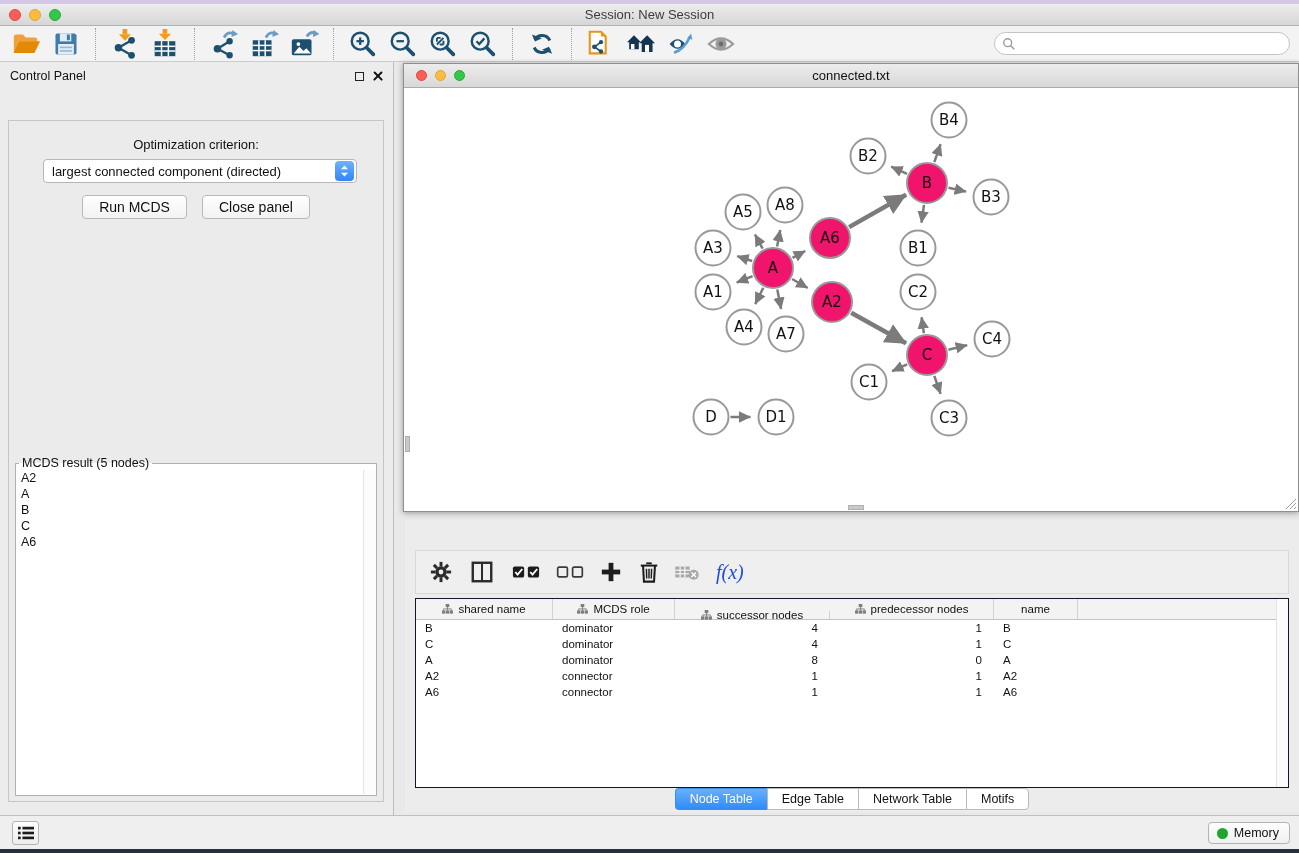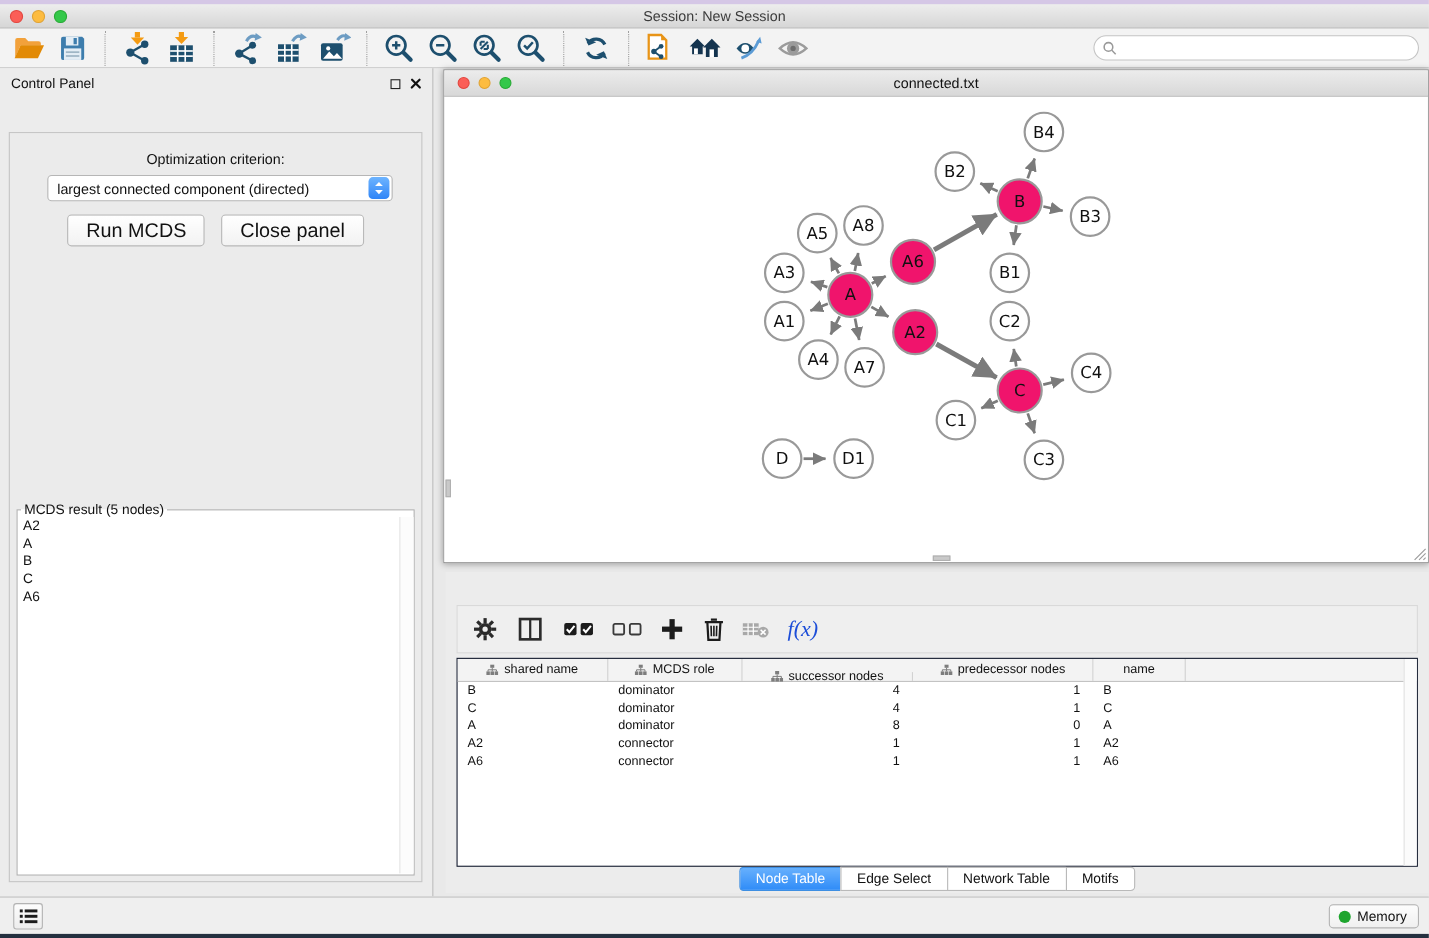--- a/index.html
+++ b/index.html
@@ -43,21 +43,21 @@
   .ctab:last-child { border-radius:0 4px 4px 0; border-right:1px solid #b9b9b9; }
   .ctab.active { background:linear-gradient(#6ab2fd,#2f8cf8); color:#fff; border-color:#3d8ee2; }
 
   .cp-content { position:absolute; left:8px; right:9px; top:58px; bottom:13px; background:#ebebeb; border:1px solid #c6c6c6; }
   .opt-label { text-align:center; font-size:13px; color:#111; margin-top:16px; }
   .combo { position:absolute; left:34px; top:38px; width:314px; height:24px; background:#fff; border:1px solid #b6b6b6; border-radius:4px; display:flex; align-items:center; }
   .combo .combo-text { flex:1; font-size:13px; padding-left:8px; color:#111; white-space:nowrap; overflow:hidden; }
   .combo .stepper { width:19px; height:20px; margin-right:2px; border-radius:4px; background:linear-gradient(#6db4ff,#3085f7); display:flex; flex-direction:column; align-items:center; justify-content:center; }
   .stepper svg { display:block; }
   .btn-row { position:absolute; left:0; right:0; top:74px; display:flex; justify-content:center; gap:15px; }
-  .push-btn { font-size:18px; color:#111; background:linear-gradient(#ffffff,#f2f2f2); border:1px solid #b9b9b9; border-radius:4px; padding:3px 16px; }
+  .push-btn { font-size:14px; color:#111; background:linear-gradient(#ffffff,#f2f2f2); border:1px solid #b9b9b9; border-radius:4px; padding:3px 16px; }
 
   .result-box { position:absolute; left:6px; right:6px; top:335px; bottom:5px; border:1px solid #b0b0b0; background:#fff; }
   .result-box legend { font-size:12.5px; color:#111; margin-left:3px; padding:0 3px; background:transparent; }
   fieldset.result-box { background:#fff; }
   .result-list { position:absolute; left:1px; right:14px; top:0; bottom:1px; background:#fff; overflow:hidden; }
   .result-item { font-size:12.5px; color:#111; line-height:16px; padding-left:4px; }
   .result-scroll { position:absolute; right:0; top:0; bottom:1px; width:13px; background:#fcfcfc; border-left:1px solid #e4e4e4; }
 
   
   .net-window { position:absolute; left:403px; top:63px; width:896px; height:449px; background:#fff;
@@ -608,21 +608,21 @@
           <div class="dt-cell" style="width: 155px; text-align: right; padding: 0px 12px 0px 0px;">1</div>
           <div class="dt-cell" style="width: 164px; text-align: right; padding: 0px 12px 0px 0px;">1</div>
           <div class="dt-cell" style="width: 84px; text-align: left; padding: 0px 0px 0px 9px;">A6</div>
         </div>
       </div>
     <div class="dt-scroll"></div>
   </div>
 
   <div class="tp-tabs">
       <div class="btab active">Node Table</div>
-      <div class="btab">Edge Select</div>
+      <div class="btab">Edge Table</div>
       <div class="btab">Network Table</div>
       <div class="btab">Motifs</div>
     </div>
 </div>
 
 <div class="statusbar">
   <span class="list-btn">
     <svg width="18" height="16" viewBox="0 0 20 18">
       <g fill="#1c1c1c">
         <rect x="1" y="2" width="3" height="3"></rect>

